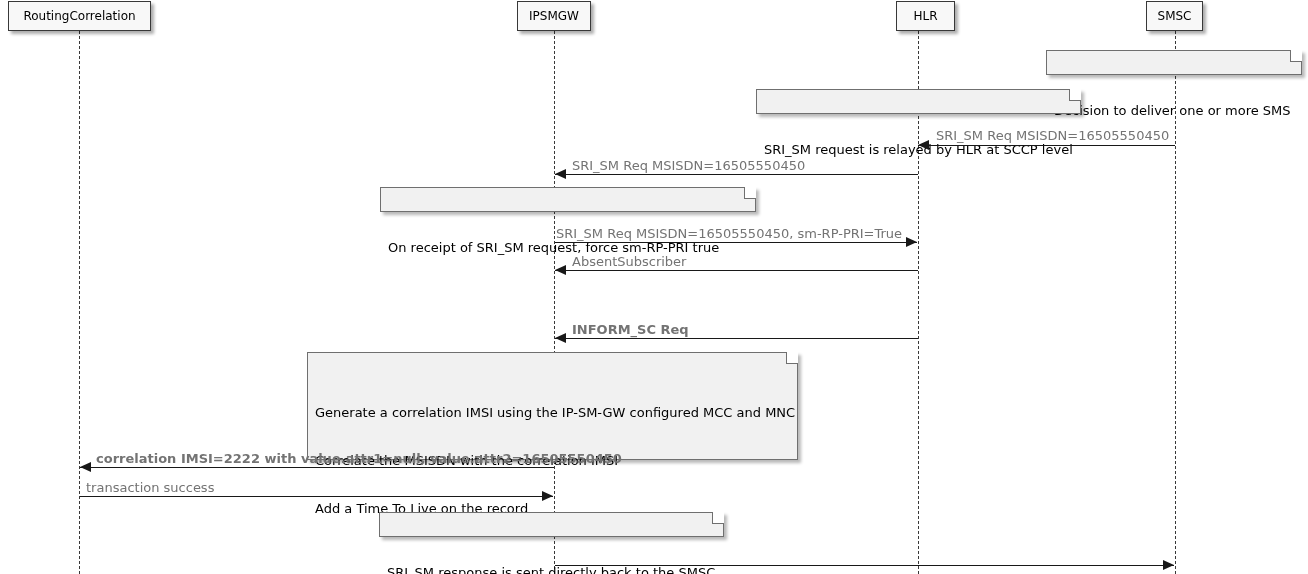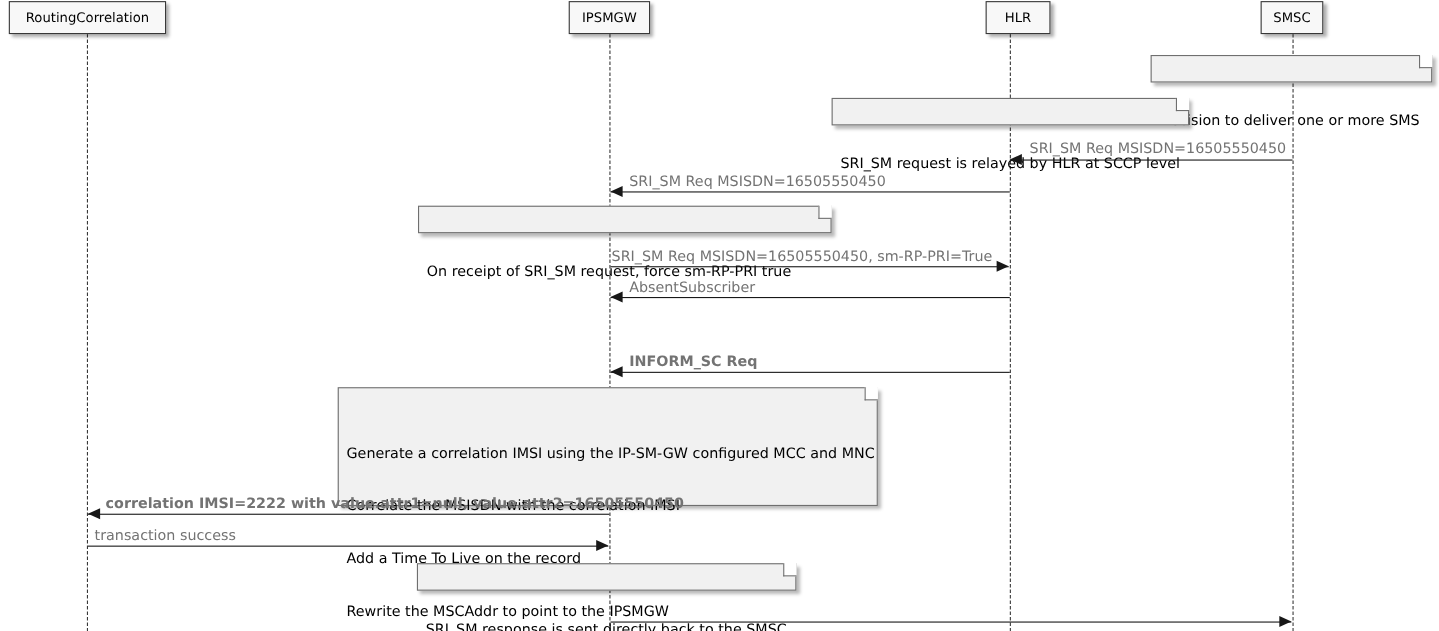--- a/index.html
+++ b/index.html
@@ -166,21 +166,20 @@
 
   <div class="msg-label" style="left:572px; top:322px;font-weight:bold;">INFORM_SC Req</div>
   <div class="msg" style="left:555px; top:338px; width:363px;"></div>
   <div class="arrowhead left" style="left:555px; top:333px;"></div>
 
   <div class="note" style="left:307px; top:352px; width:491px; height:108px;">
     <span class="fold"></span>
     <span class="note-line">Generate a correlation IMSI using the IP-SM-GW configured MCC and MNC</span>
     <span class="note-line">Correlate the MSISDN with the correlation IMSI</span>
     <span class="note-line">Add a Time To Live on the record</span>
-    <span class="note-line">Rewrite the MSCAddr to point to the IPSMGW</span>
     
   </div>
 
   <div class="msg-label" style="left:96px; top:451px;font-weight:bold;">correlation IMSI=2222 with value.attr1=null, value.attr2=16505550450</div>
   <div class="msg" style="left:80px; top:467px; width:474px;"></div>
   <div class="arrowhead left" style="left:80px; top:462px;"></div>
 
   <div class="msg-label" style="left:86px; top:480px;">transaction success</div>
   <div class="msg" style="left:80px; top:496px; width:473px;"></div>
   <div class="arrowhead right" style="left:542px; top:491px;"></div>

